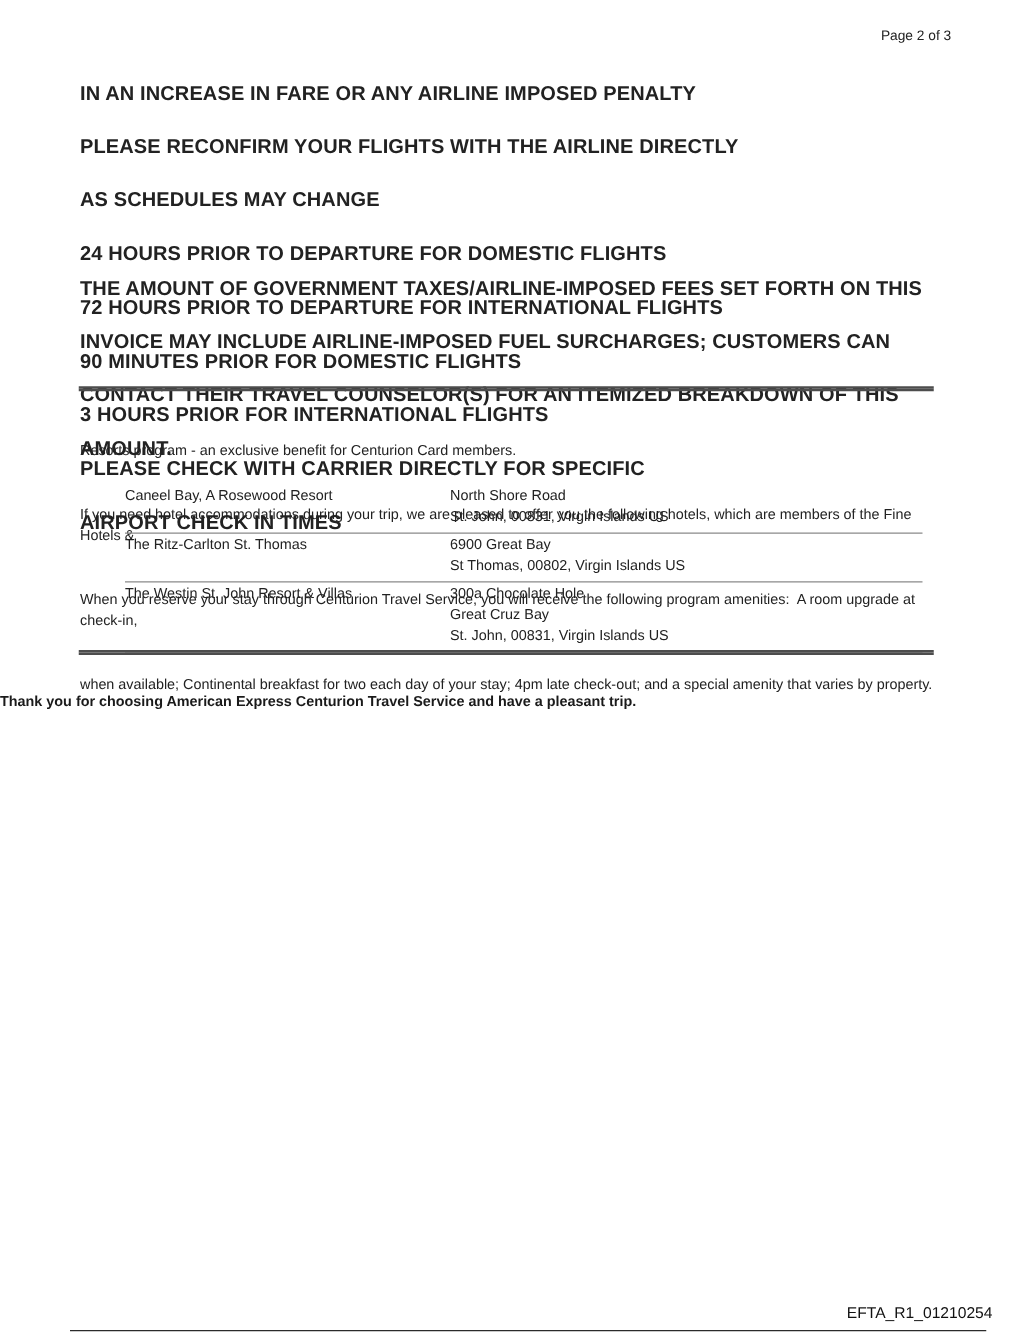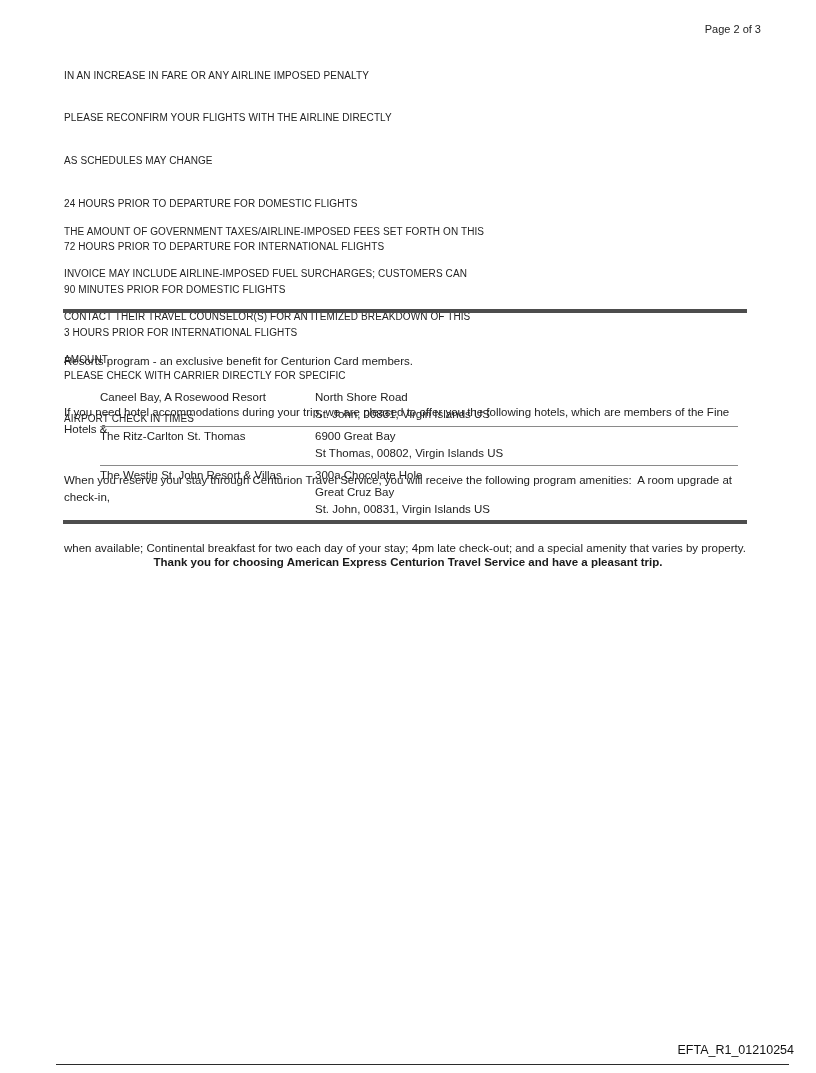--- a/index.html
+++ b/index.html
@@ -14,23 +14,24 @@
   }
   .page { position: absolute; inset: 0; }
 
   .page-number {
     position: absolute; top: 23px; right: 55px;
     font-size: 11px; color: #222;
   }
 
   .notice {
     position: absolute; left: 64px;
-    font-size: 10px; line-height: 14.3px;
+    font-size: 16px; line-height: 14.3px;
     letter-spacing: 0.1px; color: #222;
     white-space: pre-wrap;
+    font-weight: bold;
   }
   .airline-notice { top: 40px; }
   .tax-notice { top: 196px; }
 
   .rule-double {
     position: absolute; left: 63px; width: 684px; height: 1px;
     border-top: 2px solid #4d4d4d;
     border-bottom: 2px solid #4d4d4d;
   }
   .rule-top { top: 309px; }
@@ -44,27 +45,28 @@
 
   .hotel-table {
     position: absolute; left: 100px; top: 388px; width: 638px;
     font-size: 11.5px; color: #222;
   }
   .hotel-row {
     display: flex; align-items: flex-start;
     padding: 1px 0 3px;
     border-bottom: 1px solid #8a8a8a;
     line-height: 17px;
+    gap: 45px;
   }
   .hotel-name { width: 215px; flex: none; }
   .hotel-address { flex: 1; }
 
   .thank-you {
     position: absolute; left: 0; top: 556px; width: 816px;
-    text-align: center;
+    text-align: left;
     font-size: 11.5px; font-weight: bold; color: #1a1a1a;
   }
 
   .doc-ref {
     position: absolute; top: 1043px; right: 22px;
     font-size: 12.5px; color: #111;
   }
   .bottom-rule {
     position: absolute; top: 1064px; left: 56px; width: 733px;
     border-top: 1px solid #2b2b2b;

